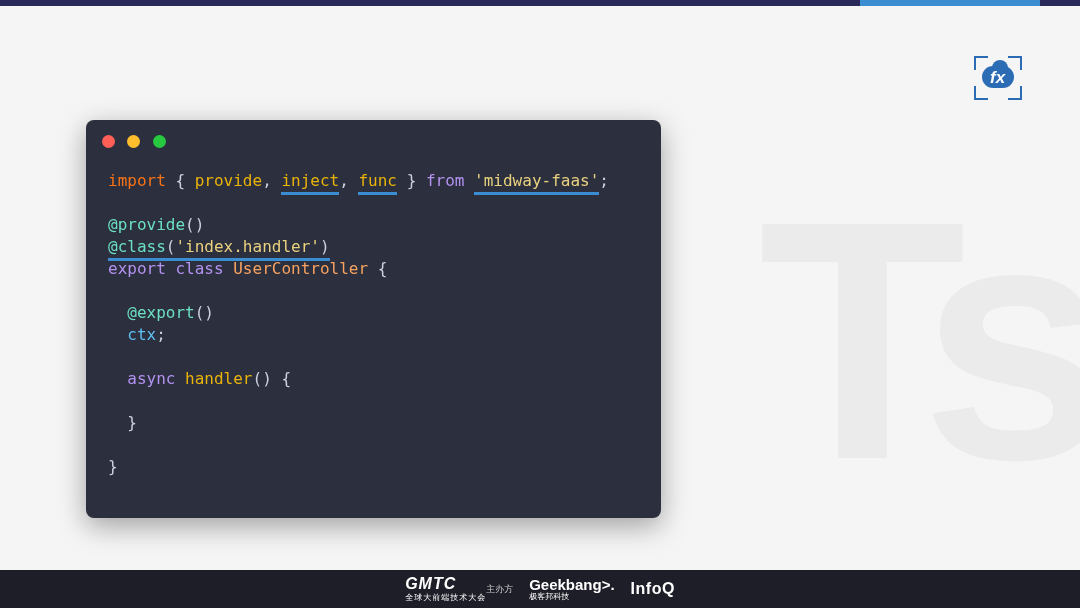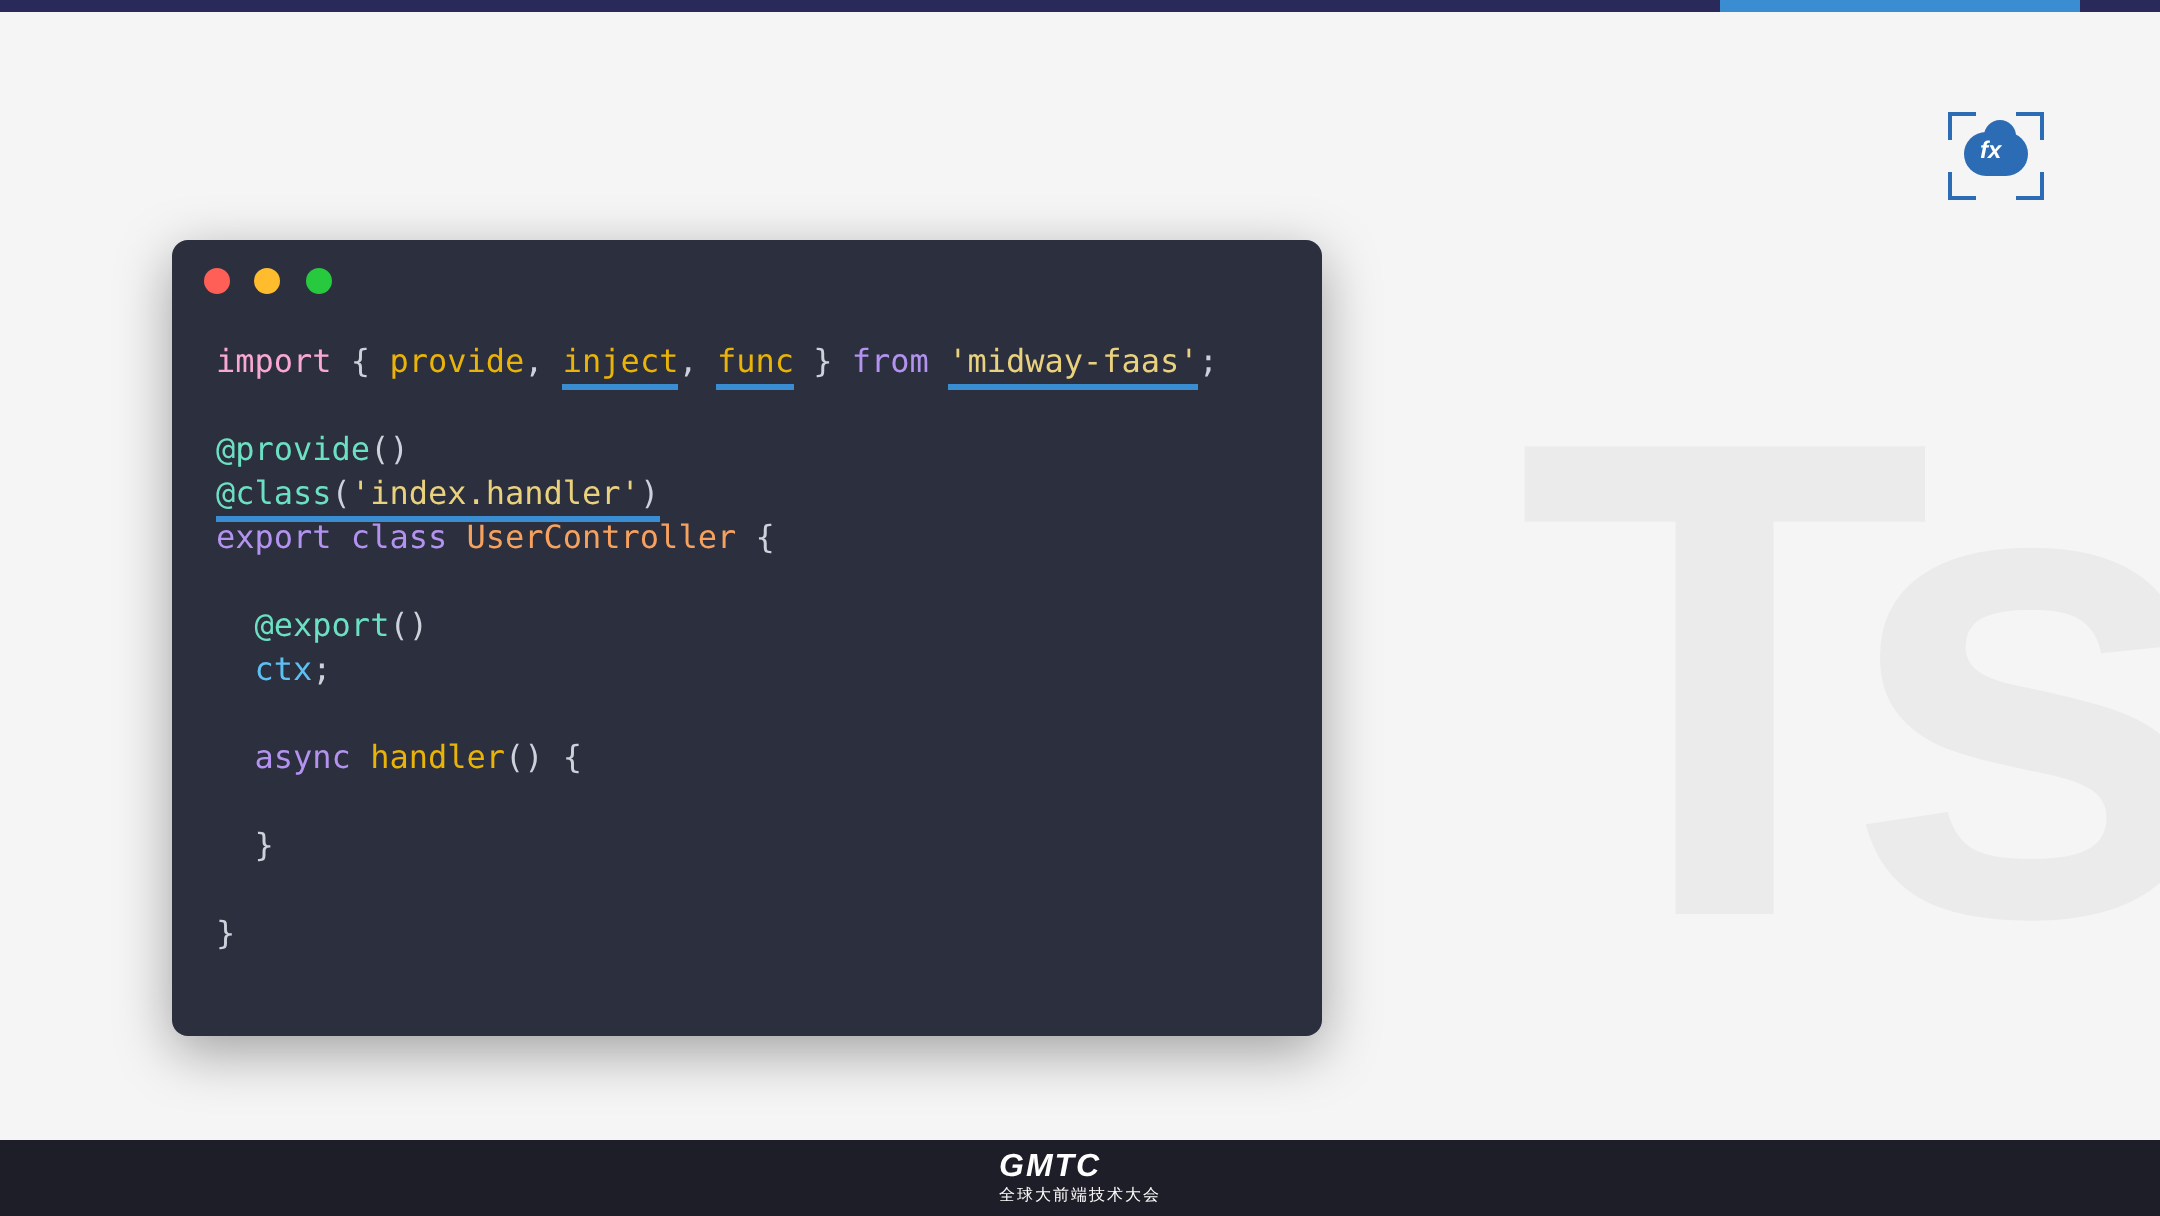--- a/index.html
+++ b/index.html
@@ -59,21 +59,21 @@
     .icon-wrap .brr { bottom:0; right:0; border-left:none; border-top:none;}
     .icon-cloud {
       position:absolute; top:10px; left:8px;
       width:32px; height:22px;
       background:#2c6cb5; border-radius: 12px;
     }
     .icon-cloud:before {
       content:""; position:absolute; top:-6px; left:10px;
       width:16px; height:16px; background:#2c6cb5; border-radius:50%;
     }
-    .icon-fx { position:absolute; top:12px; left:16px; color:#fff; font-size:12px; font-style:italic; font-weight:bold;}
+    .icon-fx { position:absolute; top:12px; left:16px; color:#fff; font-size:17px; font-style:italic; font-weight:bold;}
     .title-text {
       display: inline-block;
       vertical-align: middle;
       font-size: 34px;
       font-weight: 800;
       color: #2c6cb5;
     }
     .subtitle {
       margin-top: 18px;
       font-size: 17px;
@@ -97,21 +97,21 @@
     .dot.yellow{ background:#ffbd2e;}
     .dot.green{ background:#27c93f;}
     .code {
       padding: 14px 22px;
       font-family: Menlo, Consolas, monospace;
       font-size: 16px;
       line-height: 22px;
       color: #cdd1dc;
       white-space: pre;
     }
-    .kw-import { color: #f9a8d4; }
+    .kw-import { color: #f97316; }
     .kw-brace  { color: #cdd1dc; }
     .fn        { color: #eab308; }
     .from      { color: #b392f0; }
     .str       { color: #e9d17e; }
     .deco      { color: #6ce0c2; }
     .export    { color: #b392f0; }
     .classname { color: #f7a15f; margin-top: 28px; }
     .type      { color: #5ec0f2; }
     .async     { color: #b392f0; }
     .underline1{
@@ -175,13 +175,21 @@
 <span class="kw-brace">  }</span>
 
 <span class="kw-brace">}</span></div>
 </div>
 
 <div class="footer">
   <div>
     <div class="gmtc">GMTC</div>
     <div class="gmtc-sub">全球大前端技术大会</div>
   </div>
+  <div class="sponsors">
+    <span class="zhub">主办方</span>
+    <span>
+      <span class="geek">Geekbang&gt;.</span>
+      <span class="geek-sub">极客邦科技</span>
+    </span>
+    <span class="infoq">InfoQ</span>
+  </div>
 </div>
 
 </body></html>

